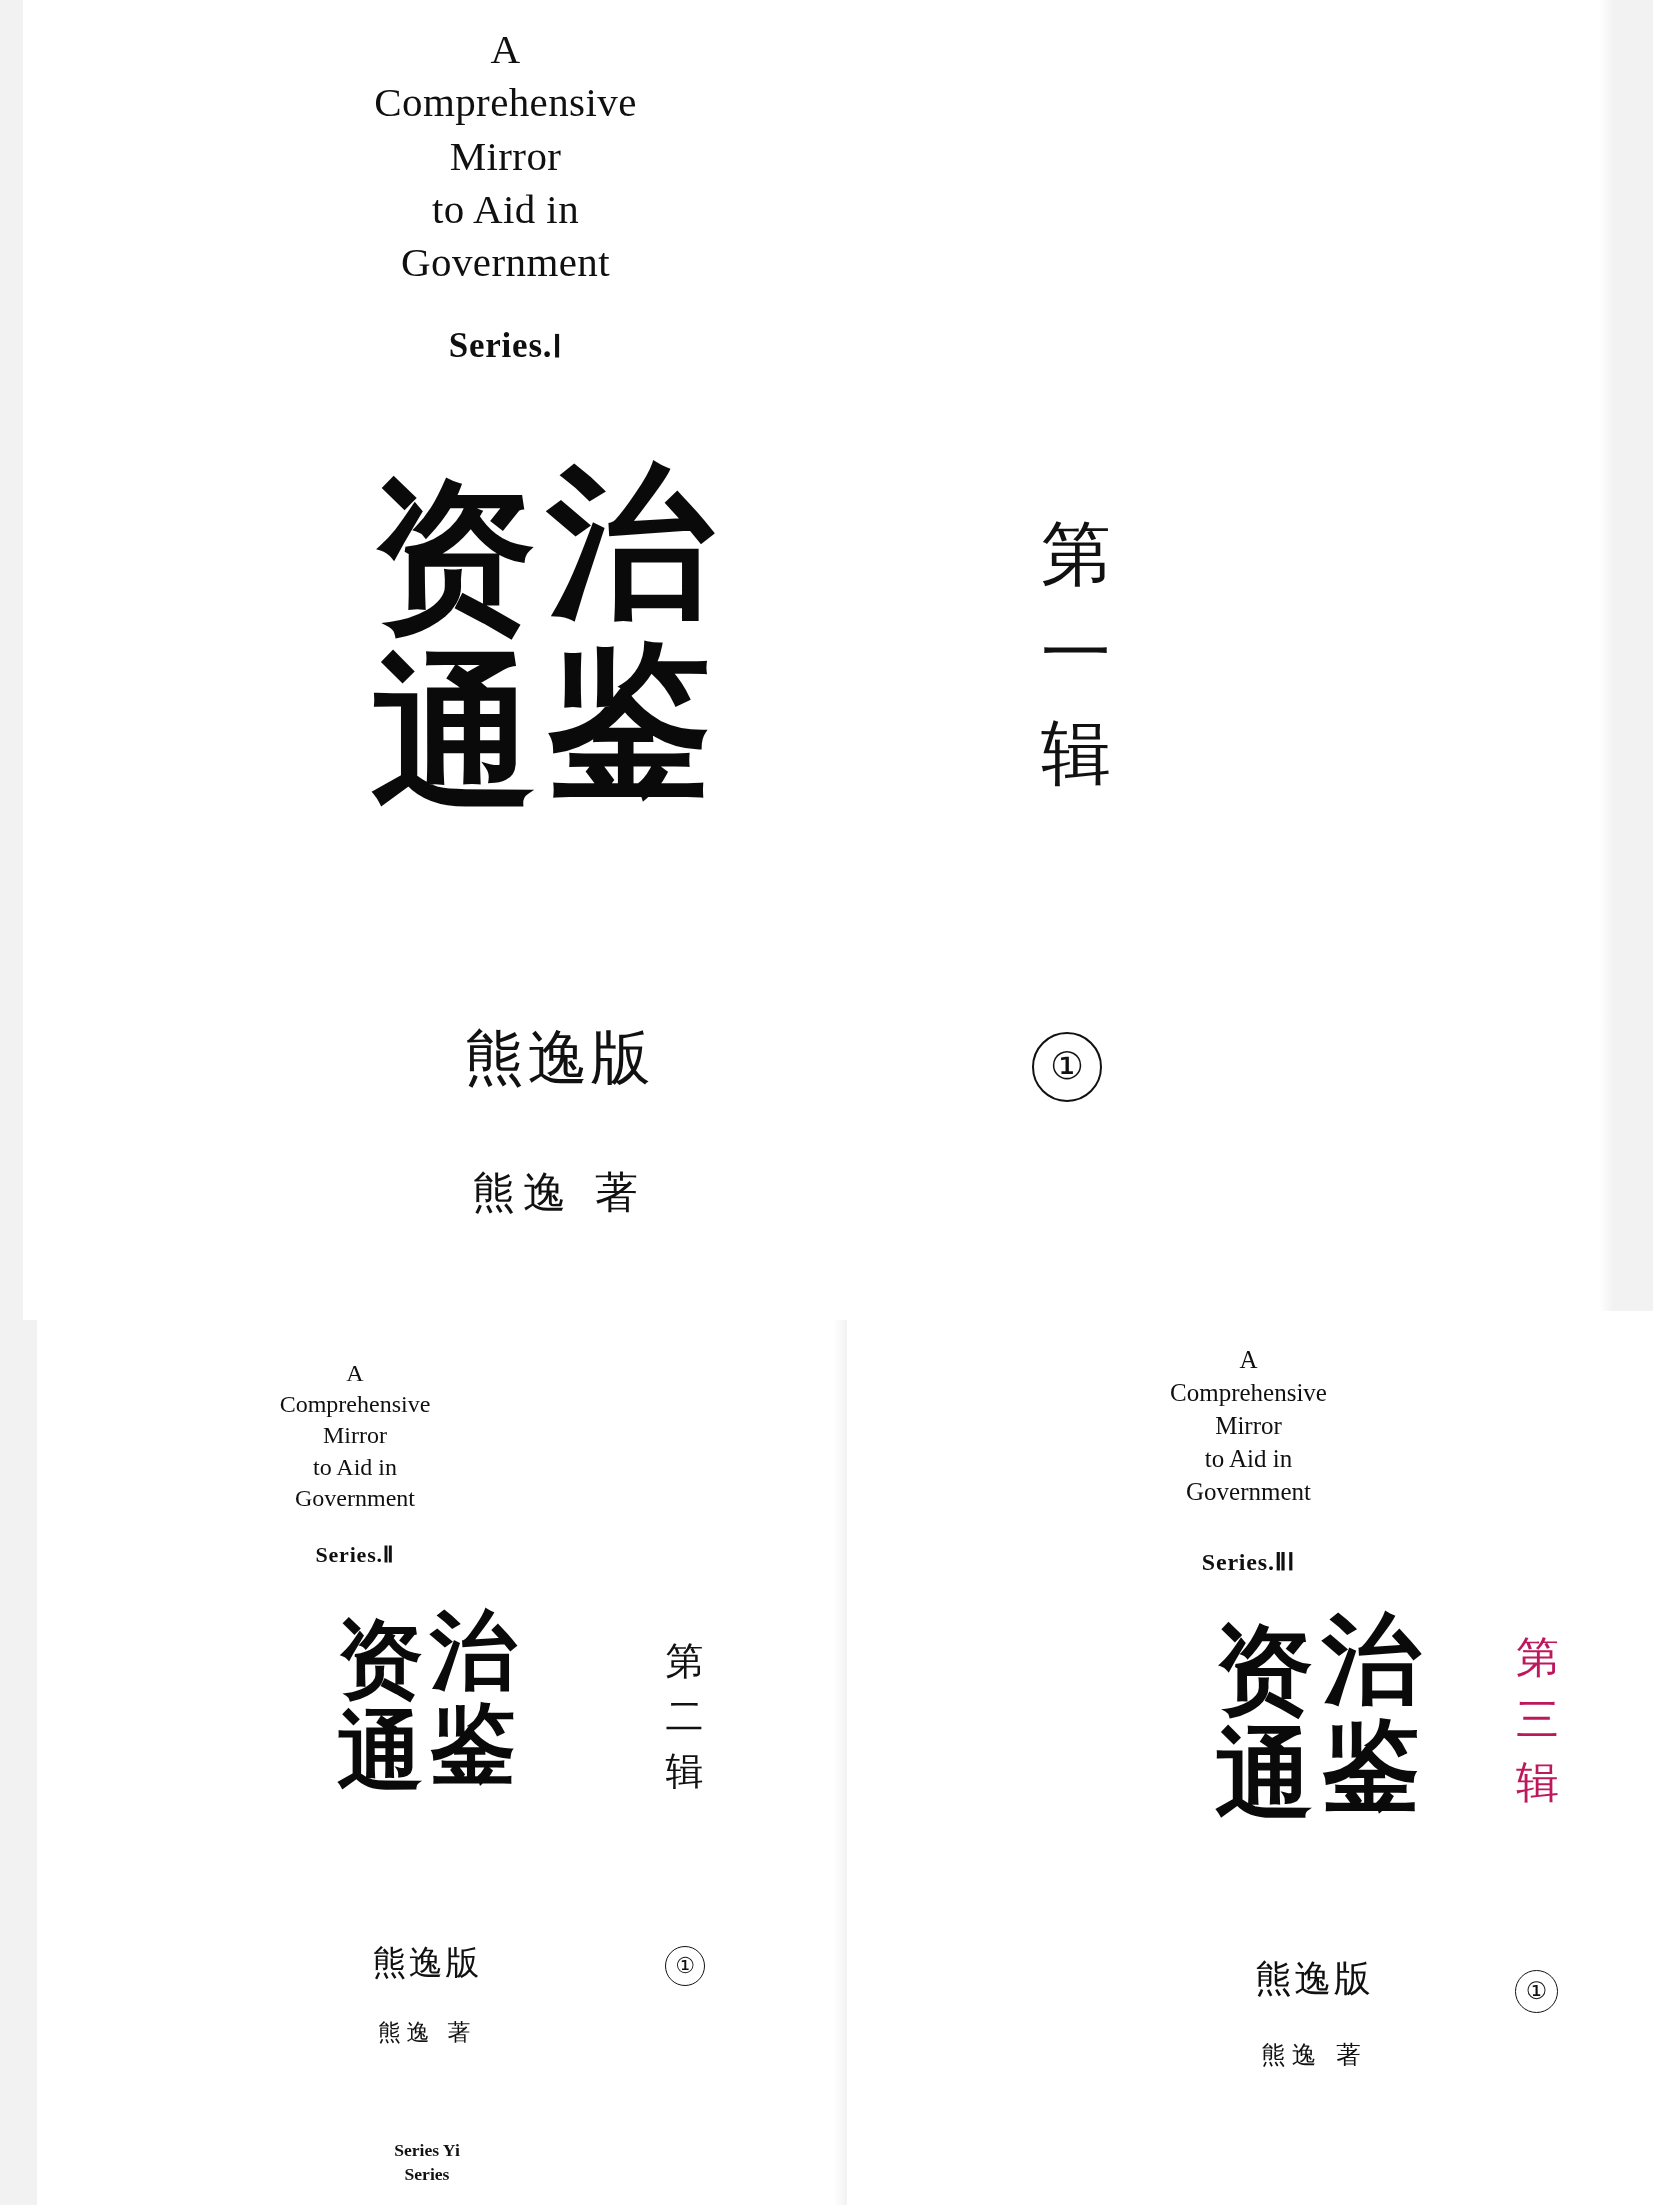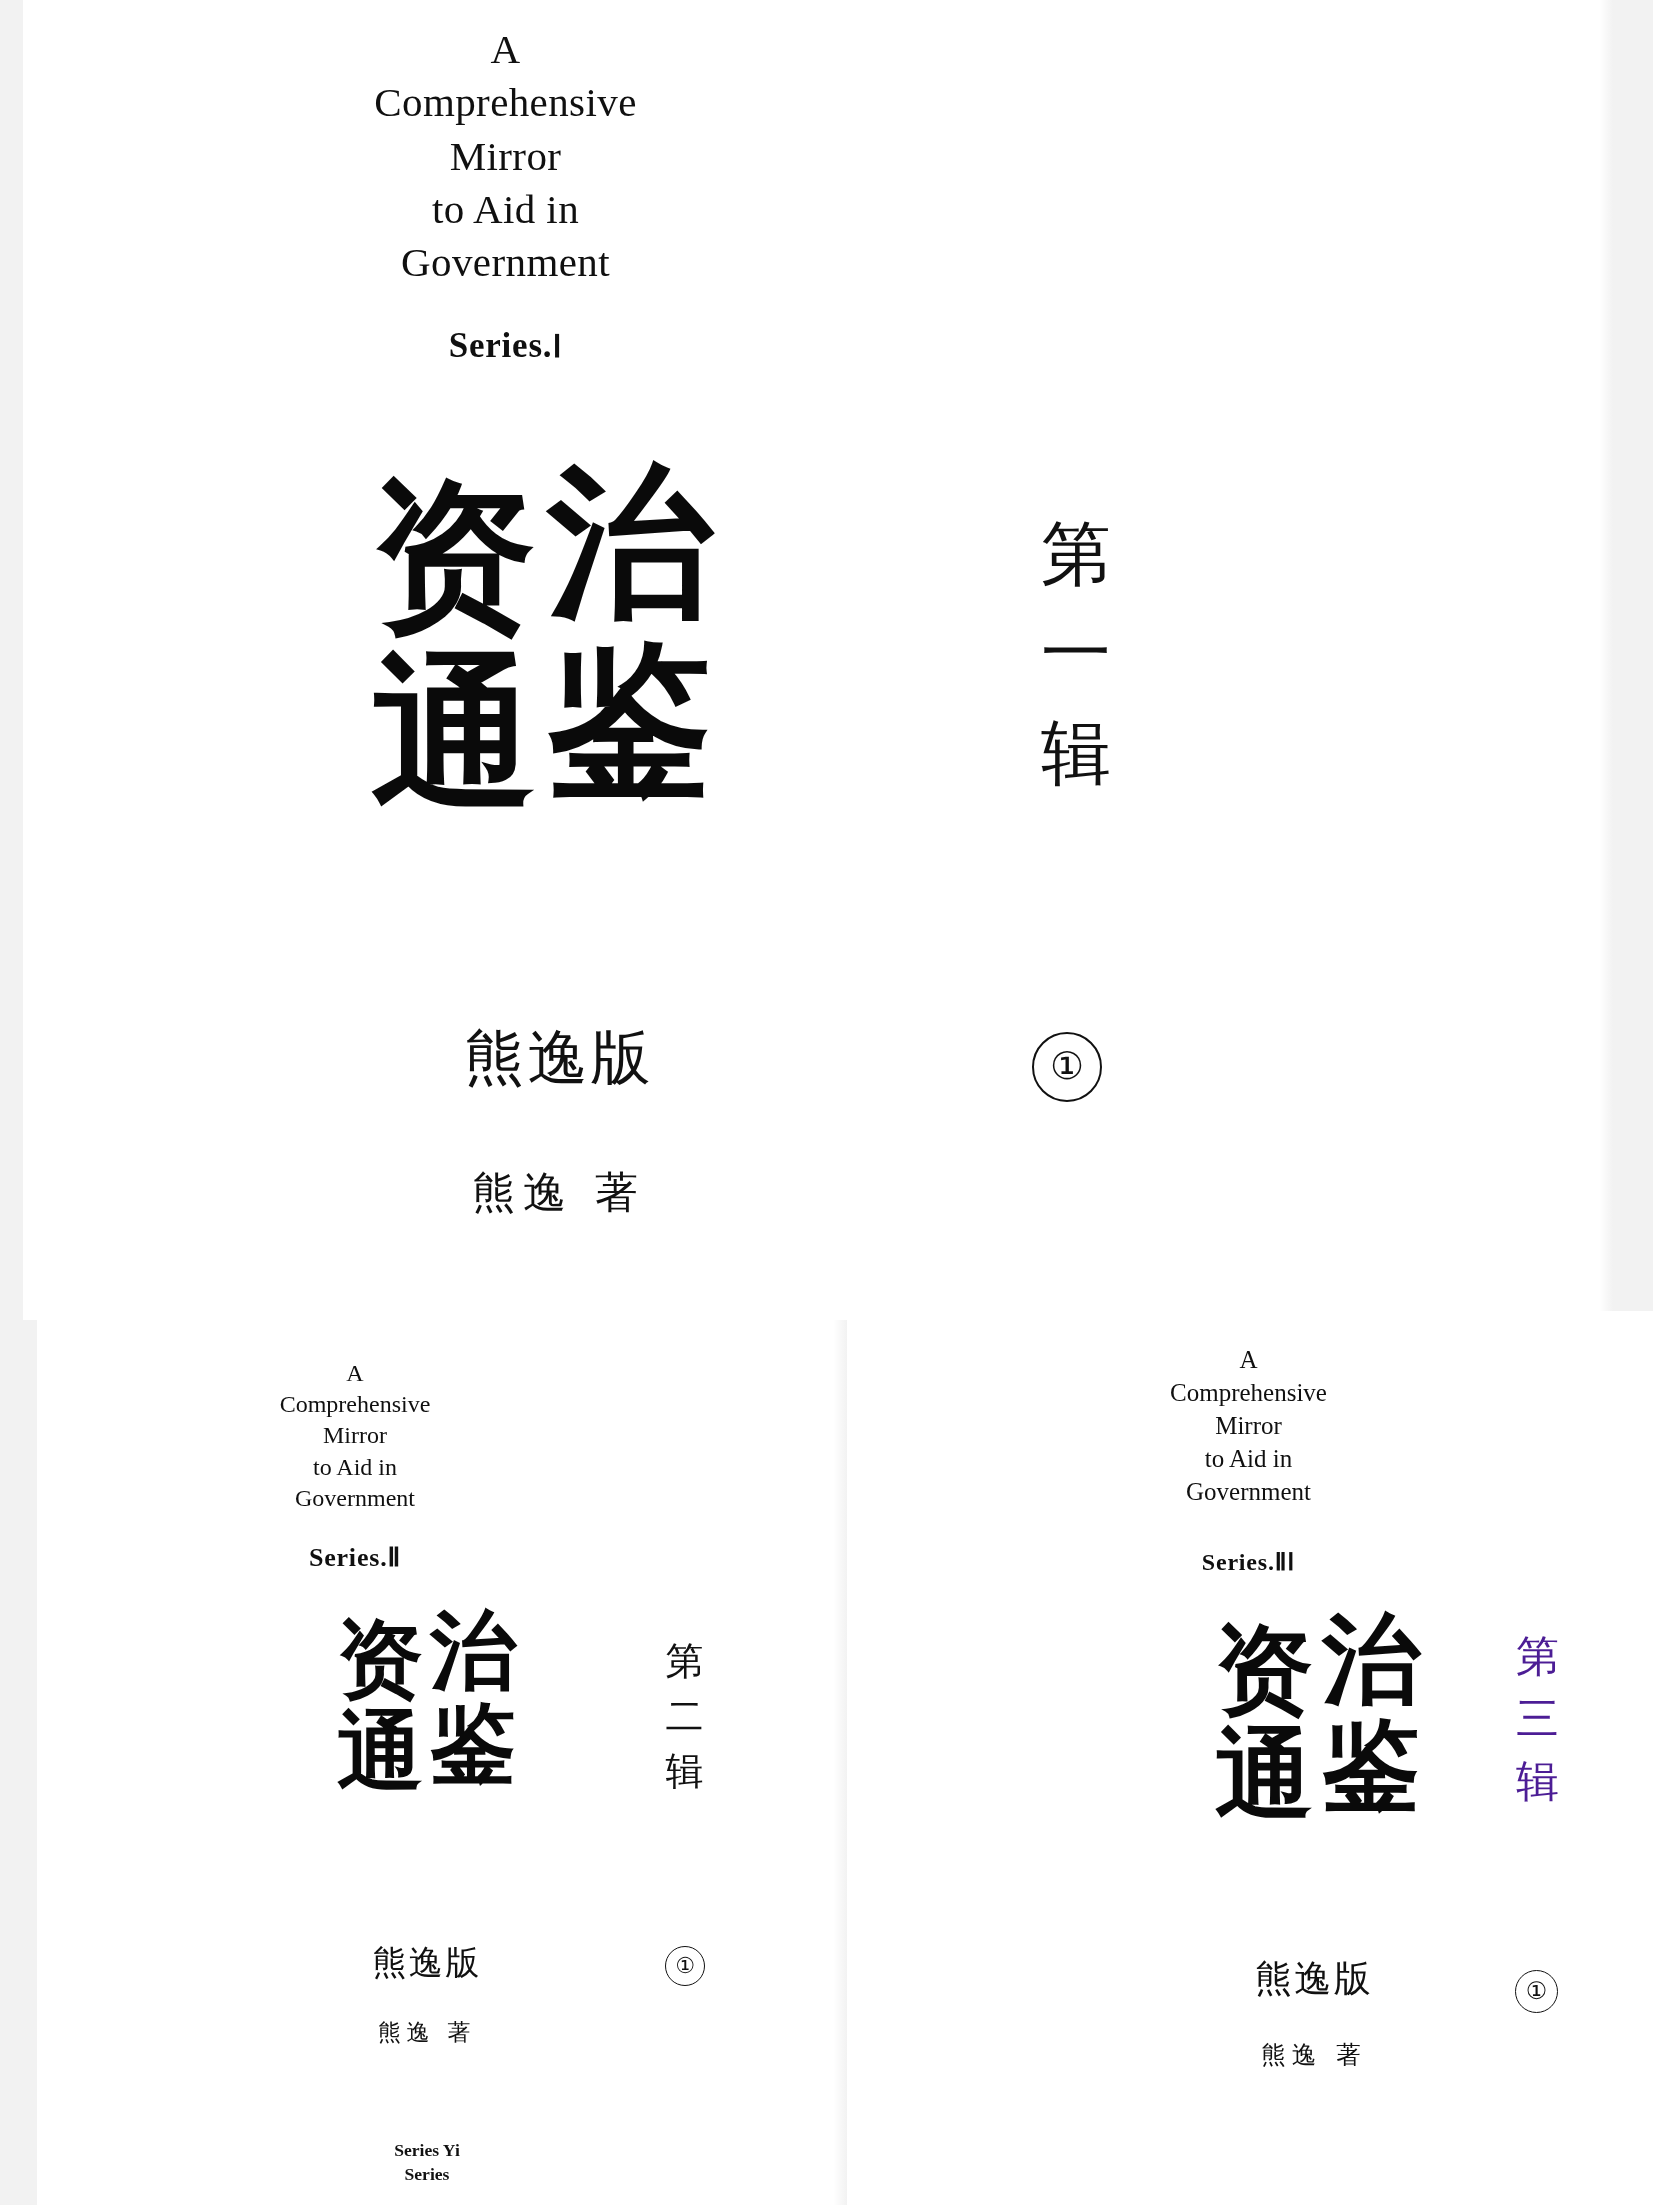--- a/index.html
+++ b/index.html
@@ -135,21 +135,21 @@
     width: 214px;
     text-align: center;
     color: #101010;
   }
   .cover-two .eng-line {
     font-size: 24px;
     line-height: 1.30;
   }
   .cover-two .series-line {
     margin-top: 27.6px;
-    font-size: 26px;
+    font-size: 22px;
     font-weight: 600;
     letter-spacing: 0.8px;
   }
   .cover-two .cn-title {
     position: absolute;
     left: 300px;
     top: 287px;
     width: 191px;
     height: 191px;
   }
@@ -271,24 +271,24 @@
   .cover-three .cn-title .c2 { left: 107px; top: 0px; }
   .cover-three .cn-title .c3 { left: 0px;   top: 115px; }
   .cover-three .cn-title .c4 { left: 107px; top: 106px; }
 
   .cover-three .cn-vol {
     position: absolute;
     left: 660px;
     top: 315px;
     width: 61px;
     text-align: center;
-    font-family: Liberation Serif, serif;
+    font-family: Liberation Sans, sans-serif;
     font-size: 43px;
     line-height: 1.45;
-    color: #4c1d95;
+    color: #be185d;
   }
   .cover-three .cn-edition {
     position: absolute;
     left: 352px;
     top: 643px;
     width: 230px;
     text-align: center;
     font-family: "DejaVu Serif", "Liberation Serif", serif;
     font-size: 37px;
     letter-spacing: 2.3px;

